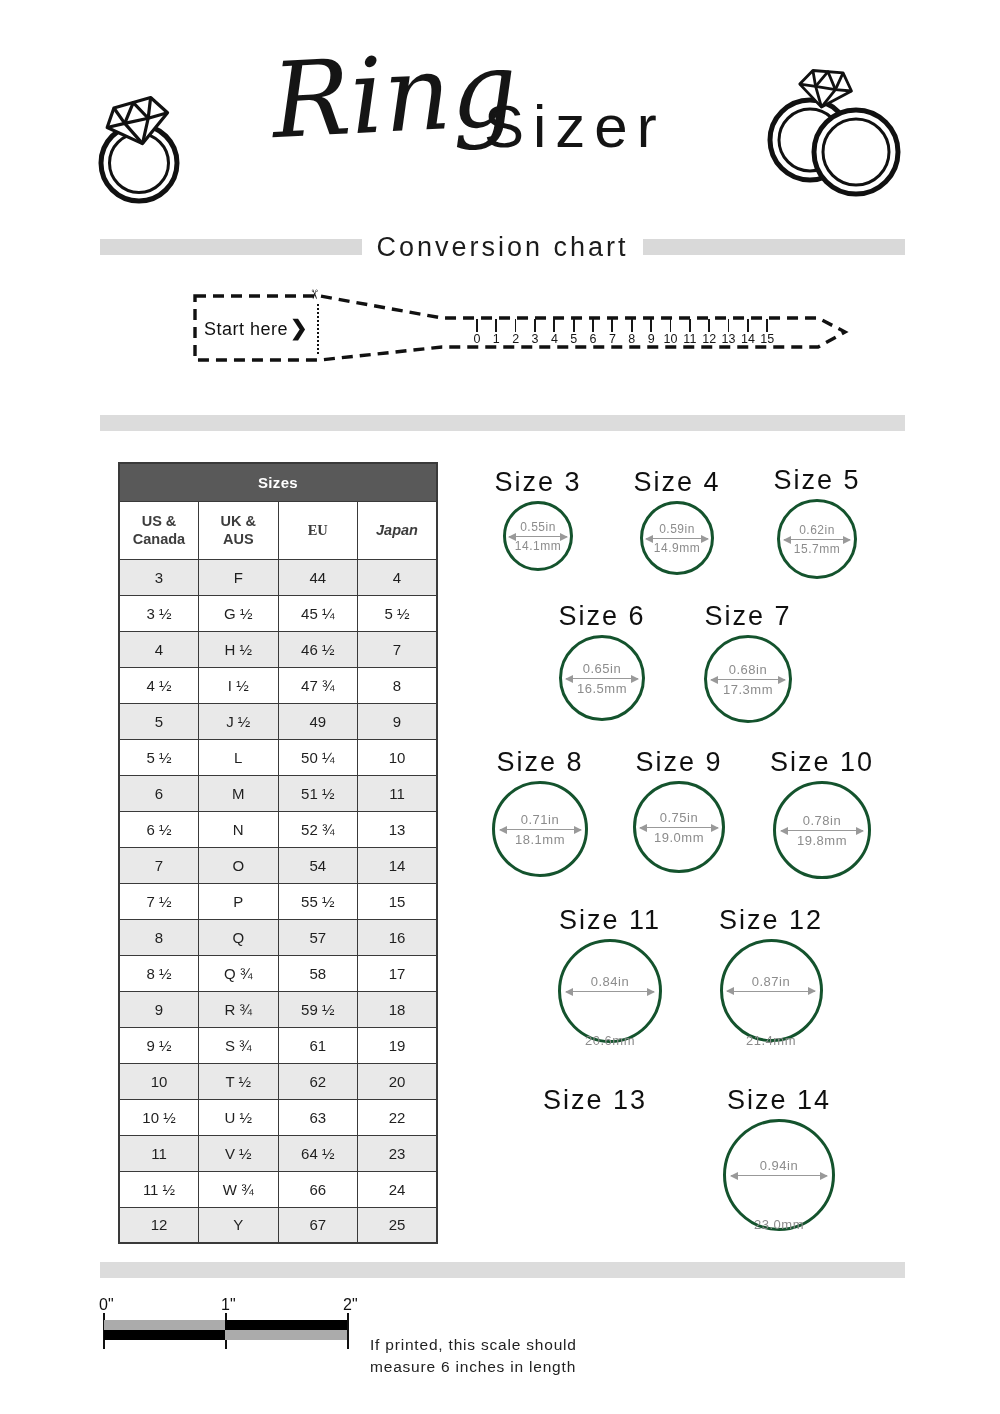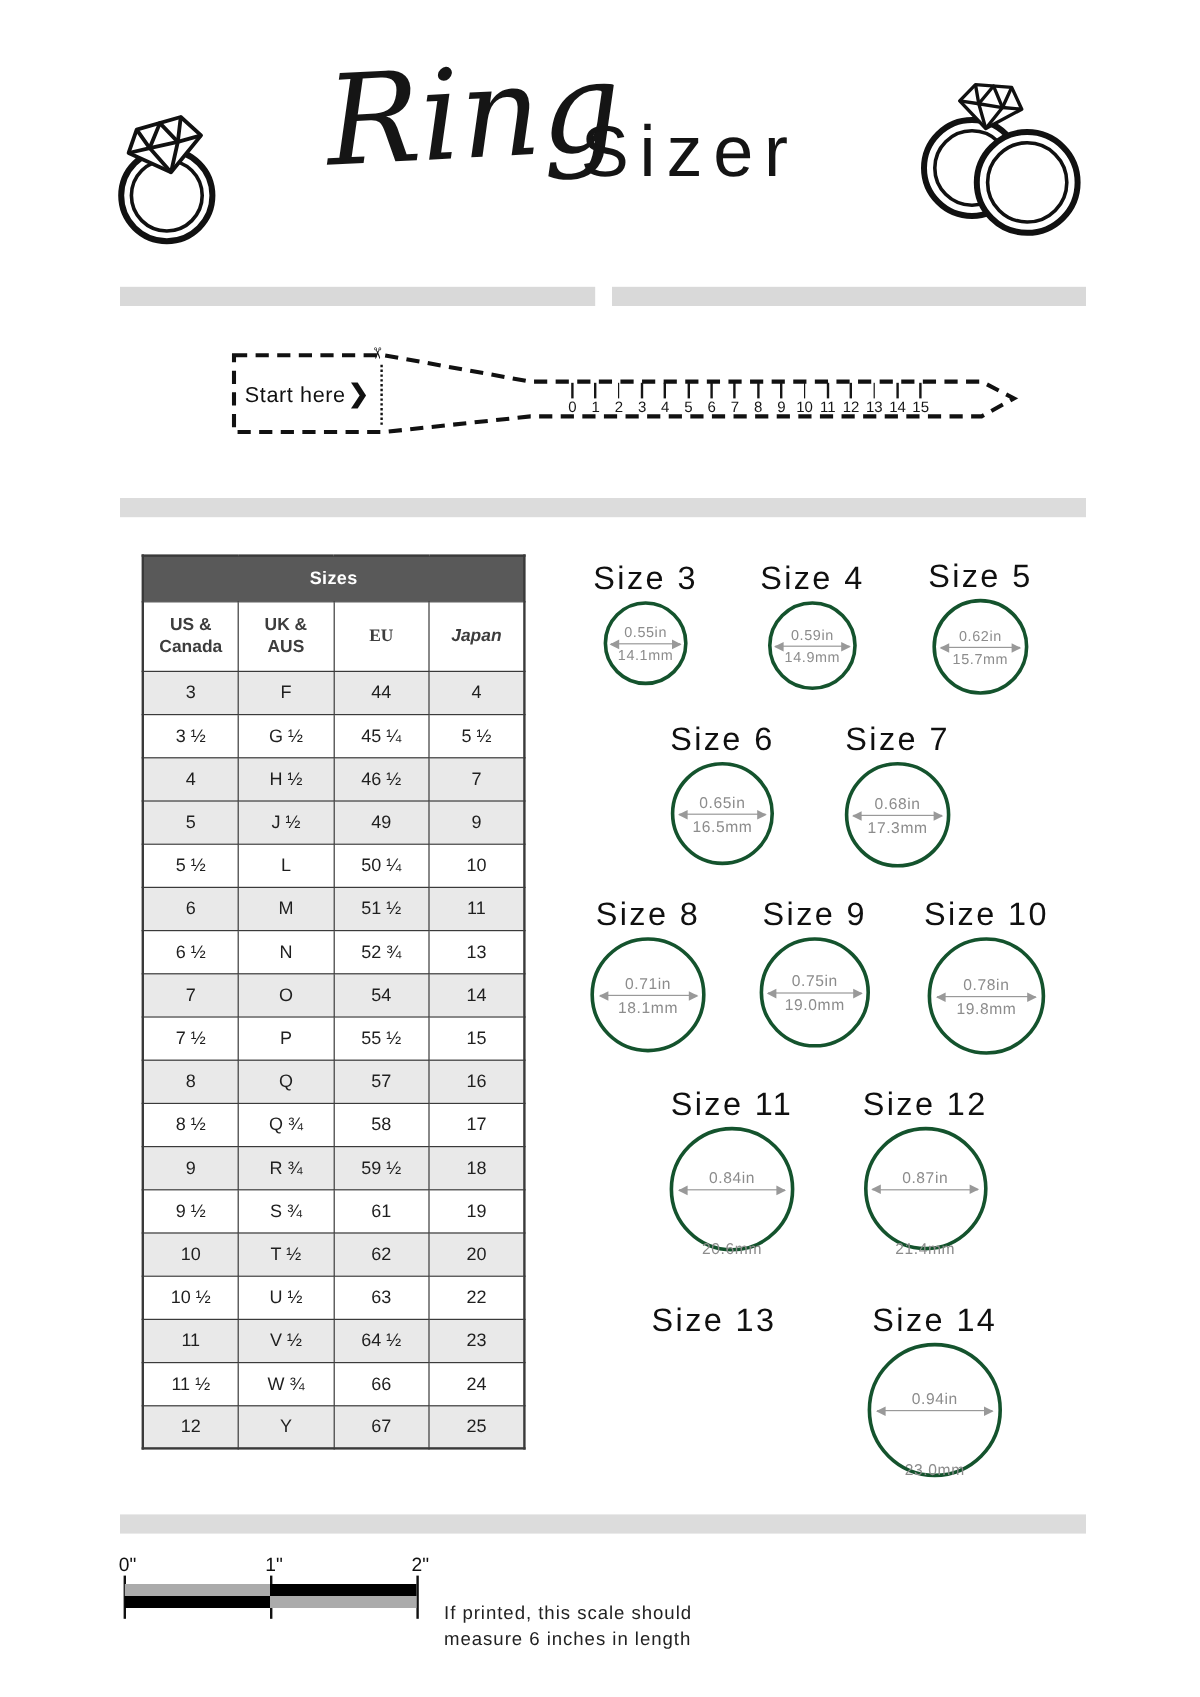--- a/index.html
+++ b/index.html
@@ -106,20 +106,21 @@
       <polyline points="38,30 54,29 74,28 90,26" fill="none"></polyline>
       <polyline points="54,29 63,12 74,28" fill="none"></polyline>
     </g>
   </svg>
 
   <div class="title-script">Ring</div>
   <div class="title-rest">Sizer</div>
 
   <div class="subtitle-row">
     <div class="subtitle-bar"></div>
+    <div class="subtitle-text">Conversion chart</div>
     <div class="subtitle-bar"></div>
   </div>
 
   <div class="sizer-tool">
     <svg class="sizer-outline" width="670" height="84" viewBox="0 0 670 84" fill="none">
       <path d="M5,8 L130,8 L252,30 L628,30 L655,44 L628,59 L252,59 L130,72 L5,72 Z" stroke="#111" stroke-width="3.4" stroke-dasharray="11 7" fill="none"></path>
     </svg>
     <div class="start-here">Start here</div>
     <div class="start-chevron">❯</div>
     <div class="cut-line"></div>
@@ -187,20 +188,26 @@
           <td>G ½</td>
           <td>45 ¼</td>
           <td>5 ½</td>
         </tr>
         <tr class="alt">
           <td>4</td>
           <td>H ½</td>
           <td>46 ½</td>
           <td>7</td>
         </tr>
+        <tr>
+          <td>4 ½</td>
+          <td>I ½</td>
+          <td>47 ¾</td>
+          <td>8</td>
+        </tr>
         <tr class="alt">
           <td>5</td>
           <td>J ½</td>
           <td>49</td>
           <td>9</td>
         </tr>
         <tr>
           <td>5 ½</td>
           <td>L</td>
           <td>50 ¼</td>

